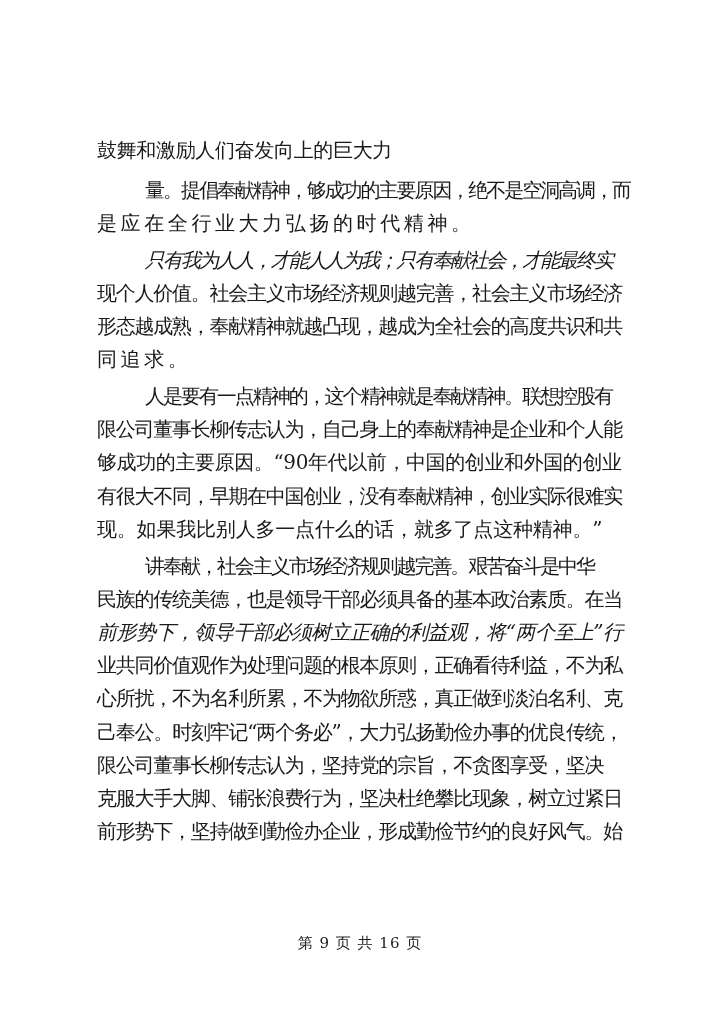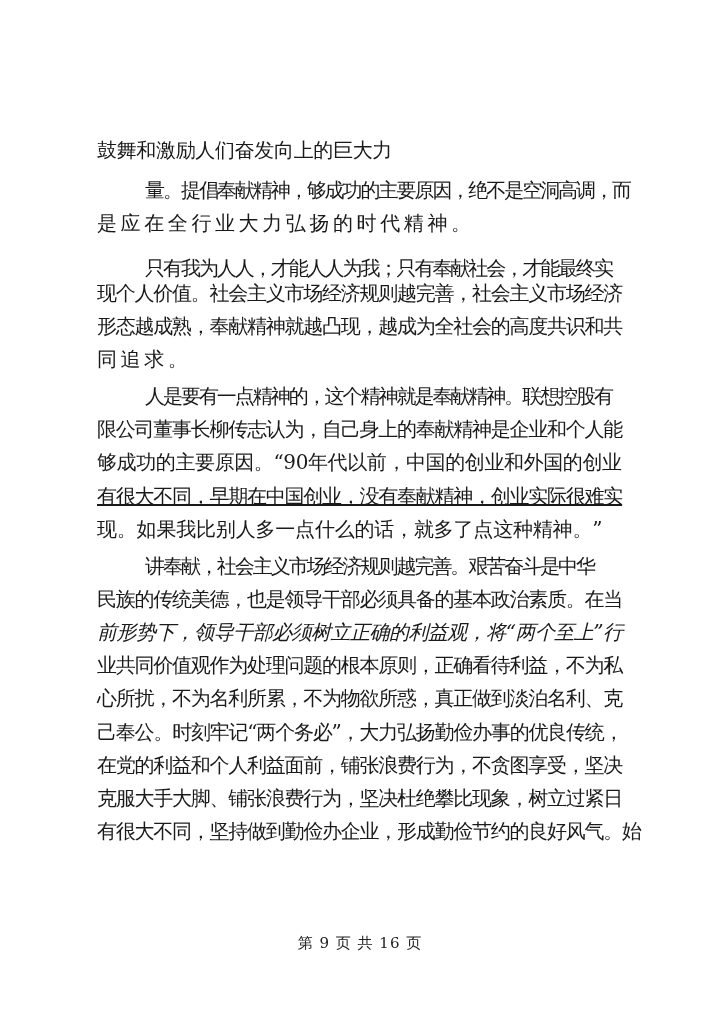--- a/index.html
+++ b/index.html
@@ -21,33 +21,33 @@
   }
 </style>
 </head>
 <body>
 
 <div class="page">
   <div id="lines">
       <div class="line" style="top: 138px; letter-spacing: -0.333333px;">鼓舞和激励人们奋发向上的巨大力</div>
       <div class="line" style="top: 178px; left: 145px; letter-spacing: -2.03846px;">量。提倡奉献精神，够成功的主要原因，绝不是空洞高调，而</div>
       <div class="line" style="top: 211px;">是应在全行业大力弘扬的时代精神。</div>
-      <div class="line" style="top: 256px; left: 145px; letter-spacing: -2.03846px;">只有我为人人，才能人人为我；只有奉献社会，才能最终实</div>
+      <div class="line" style="top: 248px; left: 145px; letter-spacing: -2.03846px; font-style: italic;">只有我为人人，才能人人为我；只有奉献社会，才能最终实</div>
       <div class="line" style="top: 281px; letter-spacing: -1.25px;">现个人价值。社会主义市场经济规则越完善，社会主义市场经济</div>
       <div class="line" style="top: 314px; letter-spacing: -1.25px;">形态越成熟，奉献精神就越凸现，越成为全社会的高度共识和共</div>
       <div class="line" style="top: 347px;">同追求。</div>
       <div class="line" style="top: 384px; left: 145px; letter-spacing: -2.03846px;">人是要有一点精神的，这个精神就是奉献精神。联想控股有</div>
       <div class="line" style="top: 417px; letter-spacing: -1.25px;">限公司董事长柳传志认为，自己身上的奉献精神是企业和个人能</div>
       <div class="line" style="top: 450px; letter-spacing: -0.392857px;">够成功的主要原因。“90年代以前，中国的创业和外国的创业</div>
-      <div class="line" style="top: 484px; letter-spacing: -1.25px; text-decoration: underline;">有很大不同，早期在中国创业，没有奉献精神，创业实际很难实</div>
+      <div class="line" style="top: 484px; letter-spacing: -1.25px;">有很大不同，早期在中国创业，没有奉献精神，创业实际很难实</div>
       <div class="line" style="top: 517px; letter-spacing: -0.192308px;">现。如果我比别人多一点什么的话，就多了点这种精神。”</div>
       <div class="line" style="top: 554px; left: 145px; letter-spacing: -2.03846px;">讲奉献，社会主义市场经济规则越完善。艰苦奋斗是中华</div>
       <div class="line" style="top: 587px; letter-spacing: -1.25px;">民族的传统美德，也是领导干部必须具备的基本政治素质。在当</div>
       <div class="line" style="top: 620px; letter-spacing: -0.535714px; font-style: italic;">前形势下，领导干部必须树立正确的利益观，将“两个至上”行</div>
       <div class="line" style="top: 653px; letter-spacing: -1.25px;">业共同价值观作为处理问题的根本原则，正确看待利益，不为私</div>
       <div class="line" style="top: 686px; letter-spacing: -1.25px;">心所扰，不为名利所累，不为物欲所惑，真正做到淡泊名利、克</div>
       <div class="line" style="top: 720px; letter-spacing: -1.2069px;">己奉公。时刻牢记“两个务必”，大力弘扬勤俭办事的优良传统，</div>
-      <div class="line" style="top: 753px; letter-spacing: -1.25px;">在党的利益和个人利益面前，铺张浪费行为，不贪图享受，坚决</div>
+      <div class="line" style="top: 753px; letter-spacing: -1.25px;">限公司董事长柳传志认为，坚持党的宗旨，不贪图享受，坚决</div>
       <div class="line" style="top: 786px; letter-spacing: -1.25px;">克服大手大脚、铺张浪费行为，坚决杜绝攀比现象，树立过紧日</div>
-      <div class="line" style="top: 819px; letter-spacing: -1.25px;">有很大不同，坚持做到勤俭办企业，形成勤俭节约的良好风气。始</div>
+      <div class="line" style="top: 819px; letter-spacing: -1.25px;">前形势下，坚持做到勤俭办企业，形成勤俭节约的良好风气。始</div>
     </div>
   <div class="footer">第 9 页  共 16 页</div>
 </div>
 
 </body></html>

